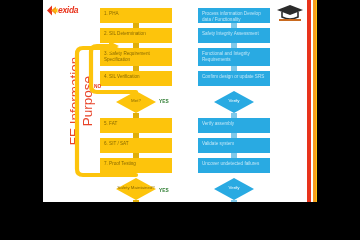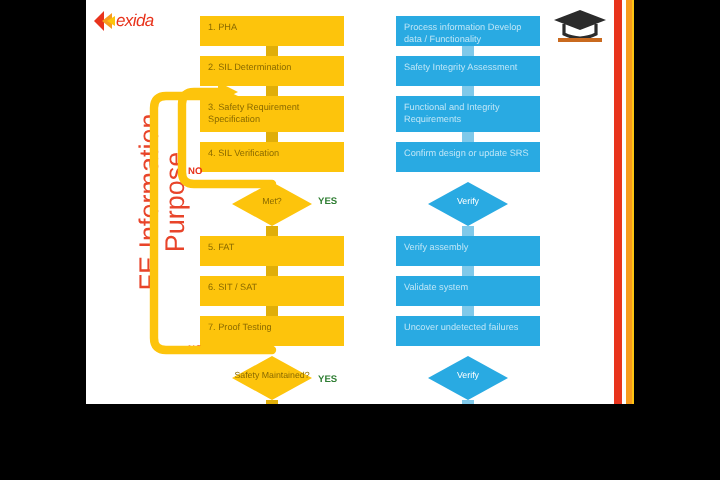--- a/index.html
+++ b/index.html
@@ -16,21 +16,21 @@
   .stripes{position:absolute;top:0;height:202px;}
   .stripe-red{left:264px;width:4px;background:#e8331c;}
   .stripe-white1{left:268px;width:2px;background:#ffffff;}
   .stripe-orange{left:270px;width:3px;background:#f79c1e;}
   .stripe-yellow{left:273px;width:1px;background:#fdc412;}
 
   
   .logo{position:absolute;left:4px;top:4px;width:46px;height:16px;}
   .logo-mark{position:absolute;left:0;top:1px;width:11px;height:11px;}
   .logo-text{position:absolute;left:11px;top:1px;font-size:8.5px;
-             font-weight:normal;font-style:italic;color:#e8331c;
+             font-weight:bold;font-style:italic;color:#e8331c;
              letter-spacing:-0.3px;line-height:11px;}
 
   
   .cap{position:absolute;left:232px;top:2px;width:30px;height:20px;}
 
   
   .vtitle{position:absolute;left:-22px;top:88px;width:120px;
           transform:rotate(-90deg);transform-origin:50% 50%;
           color:#e8442a;font-size:13.5px;line-height:13px;
           text-align:center;white-space:nowrap;}

